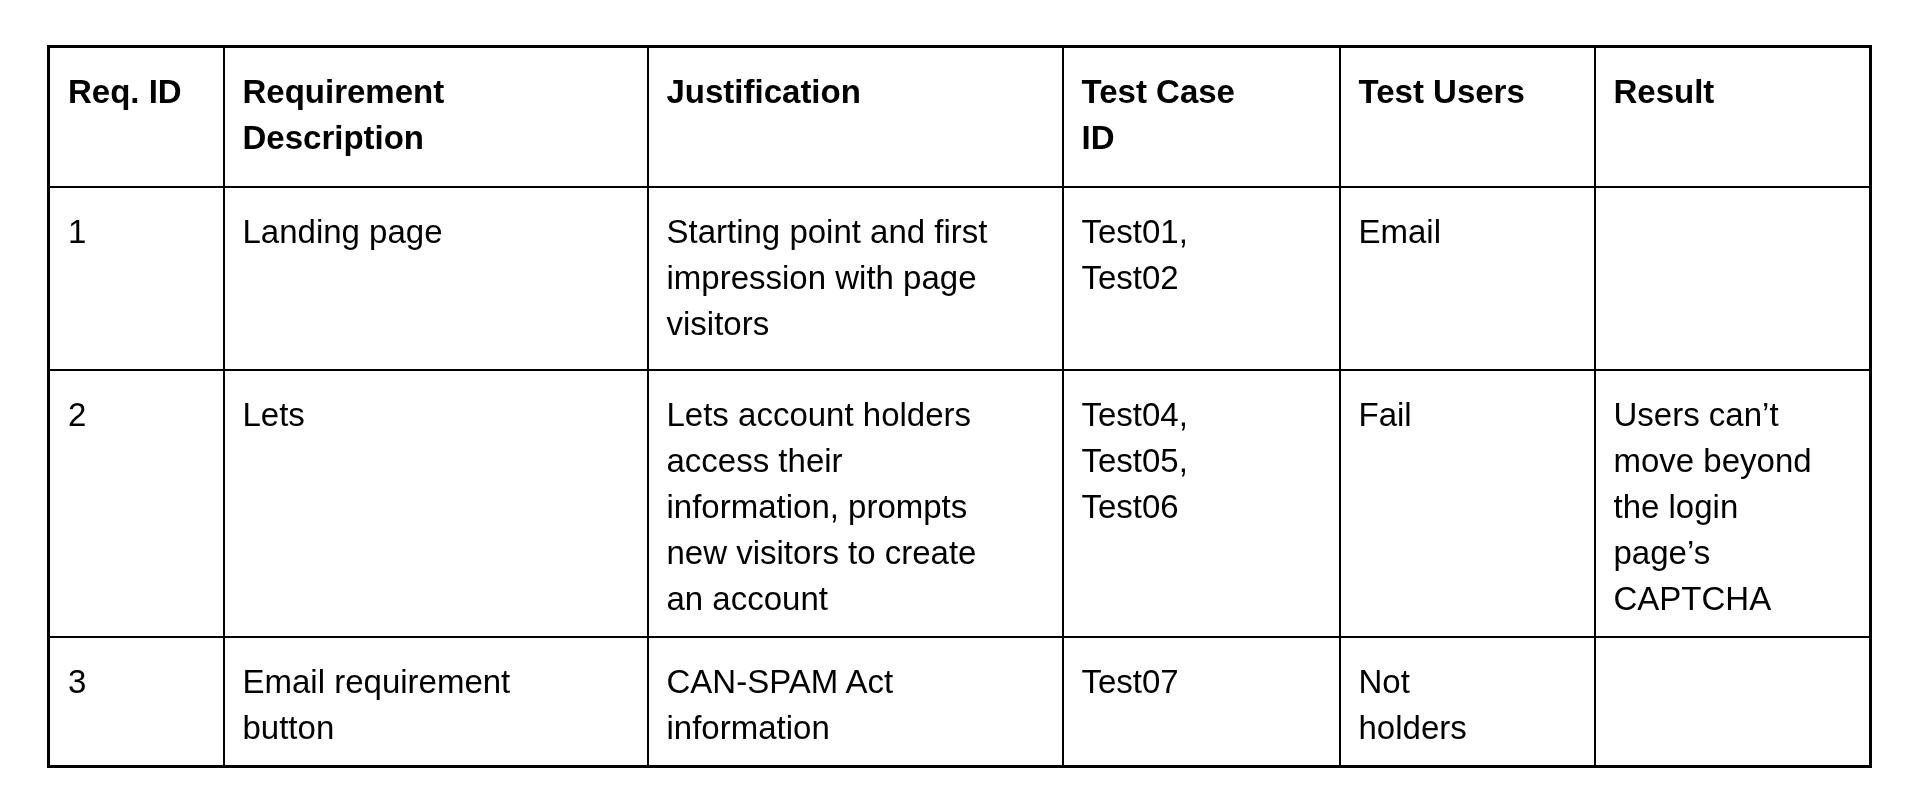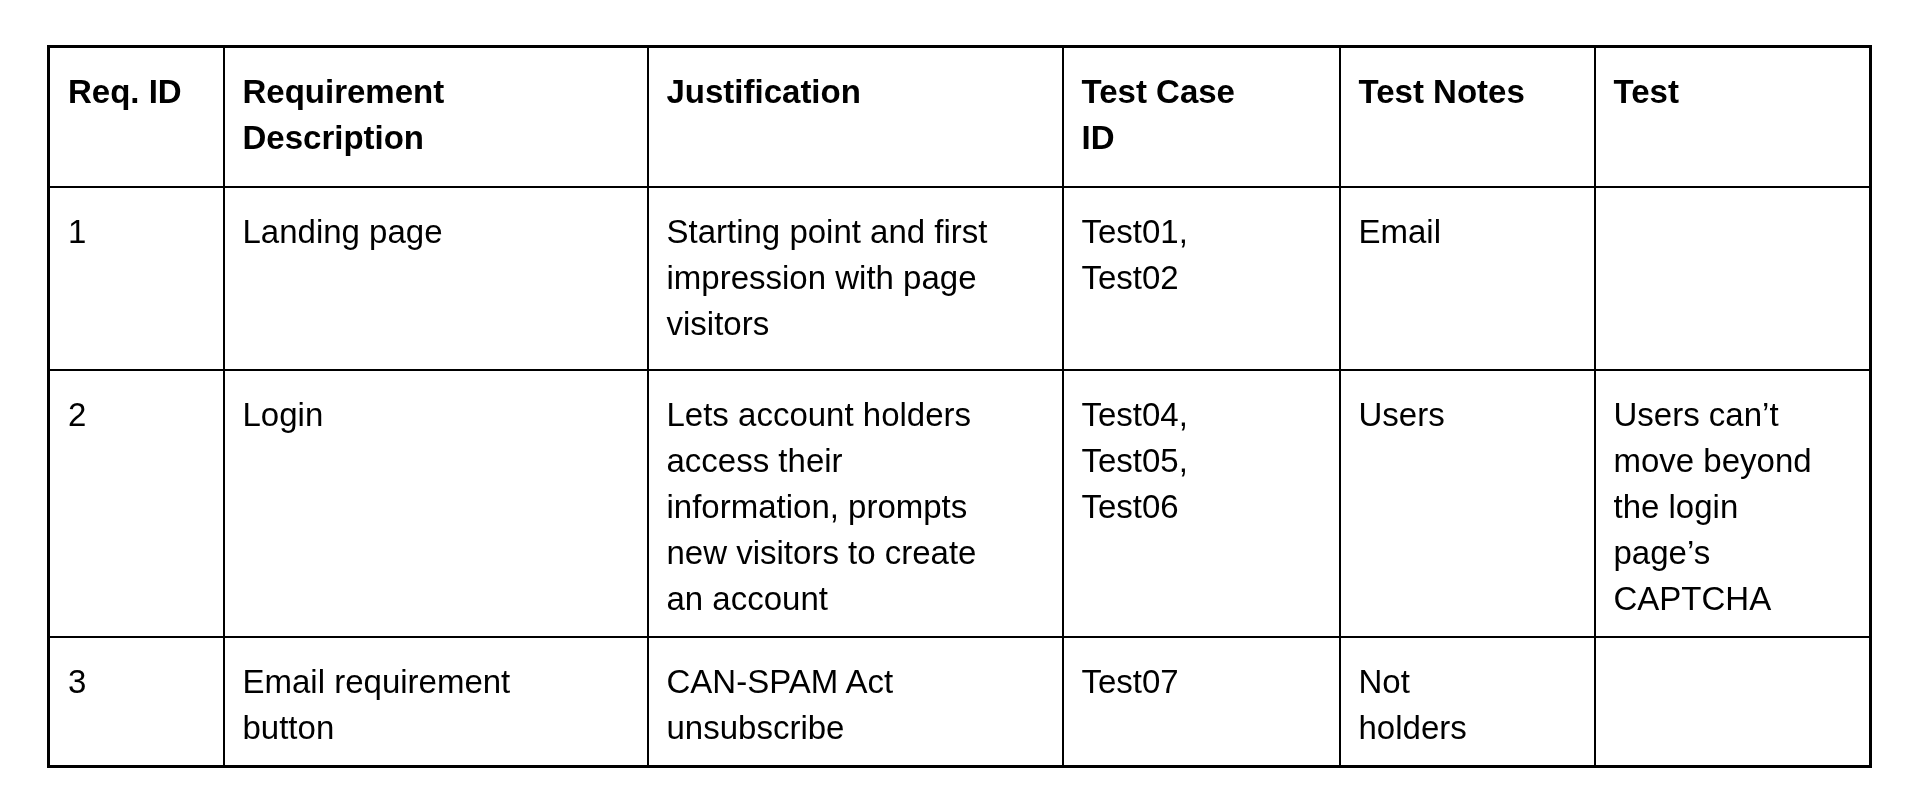--- a/index.html
+++ b/index.html
@@ -64,60 +64,60 @@
       <col style="width:276px">
     </colgroup>
     <thead>
       <tr class="header-row">
         <th>Req. ID</th>
         <th>Requirement
 Description</th>
         <th>Justification</th>
         <th>Test Case
 ID</th>
-        <th>Test Notes</th>
-        <th>Test</th>
+        <th>Test Users</th>
+        <th>Result</th>
       </tr>
     </thead>
     <tbody>
       <tr class="body-row-0">
         <td>1</td>
         <td>Landing page</td>
         <td>Starting point and first
 impression with page
 visitors</td>
         <td>Test01,
 Test02</td>
         <td>Email</td>
         <td></td>
       </tr>
       <tr class="body-row-1">
         <td>2</td>
-        <td>Login</td>
+        <td>Lets</td>
         <td>Lets account holders
 access their
 information, prompts
 new visitors to create
 an account</td>
         <td>Test04,
 Test05,
 Test06</td>
-        <td>Users</td>
+        <td>Fail</td>
         <td>Users can’t
 move beyond
 the login
 page’s
 CAPTCHA</td>
       </tr>
       <tr class="body-row-2">
         <td>3</td>
         <td>Email requirement
 button</td>
         <td>CAN-SPAM Act
-unsubscribe</td>
+information</td>
         <td>Test07</td>
         <td>Not
 holders</td>
         <td></td>
       </tr>
     </tbody>
   </table>
 </div>
 
 </body></html>

